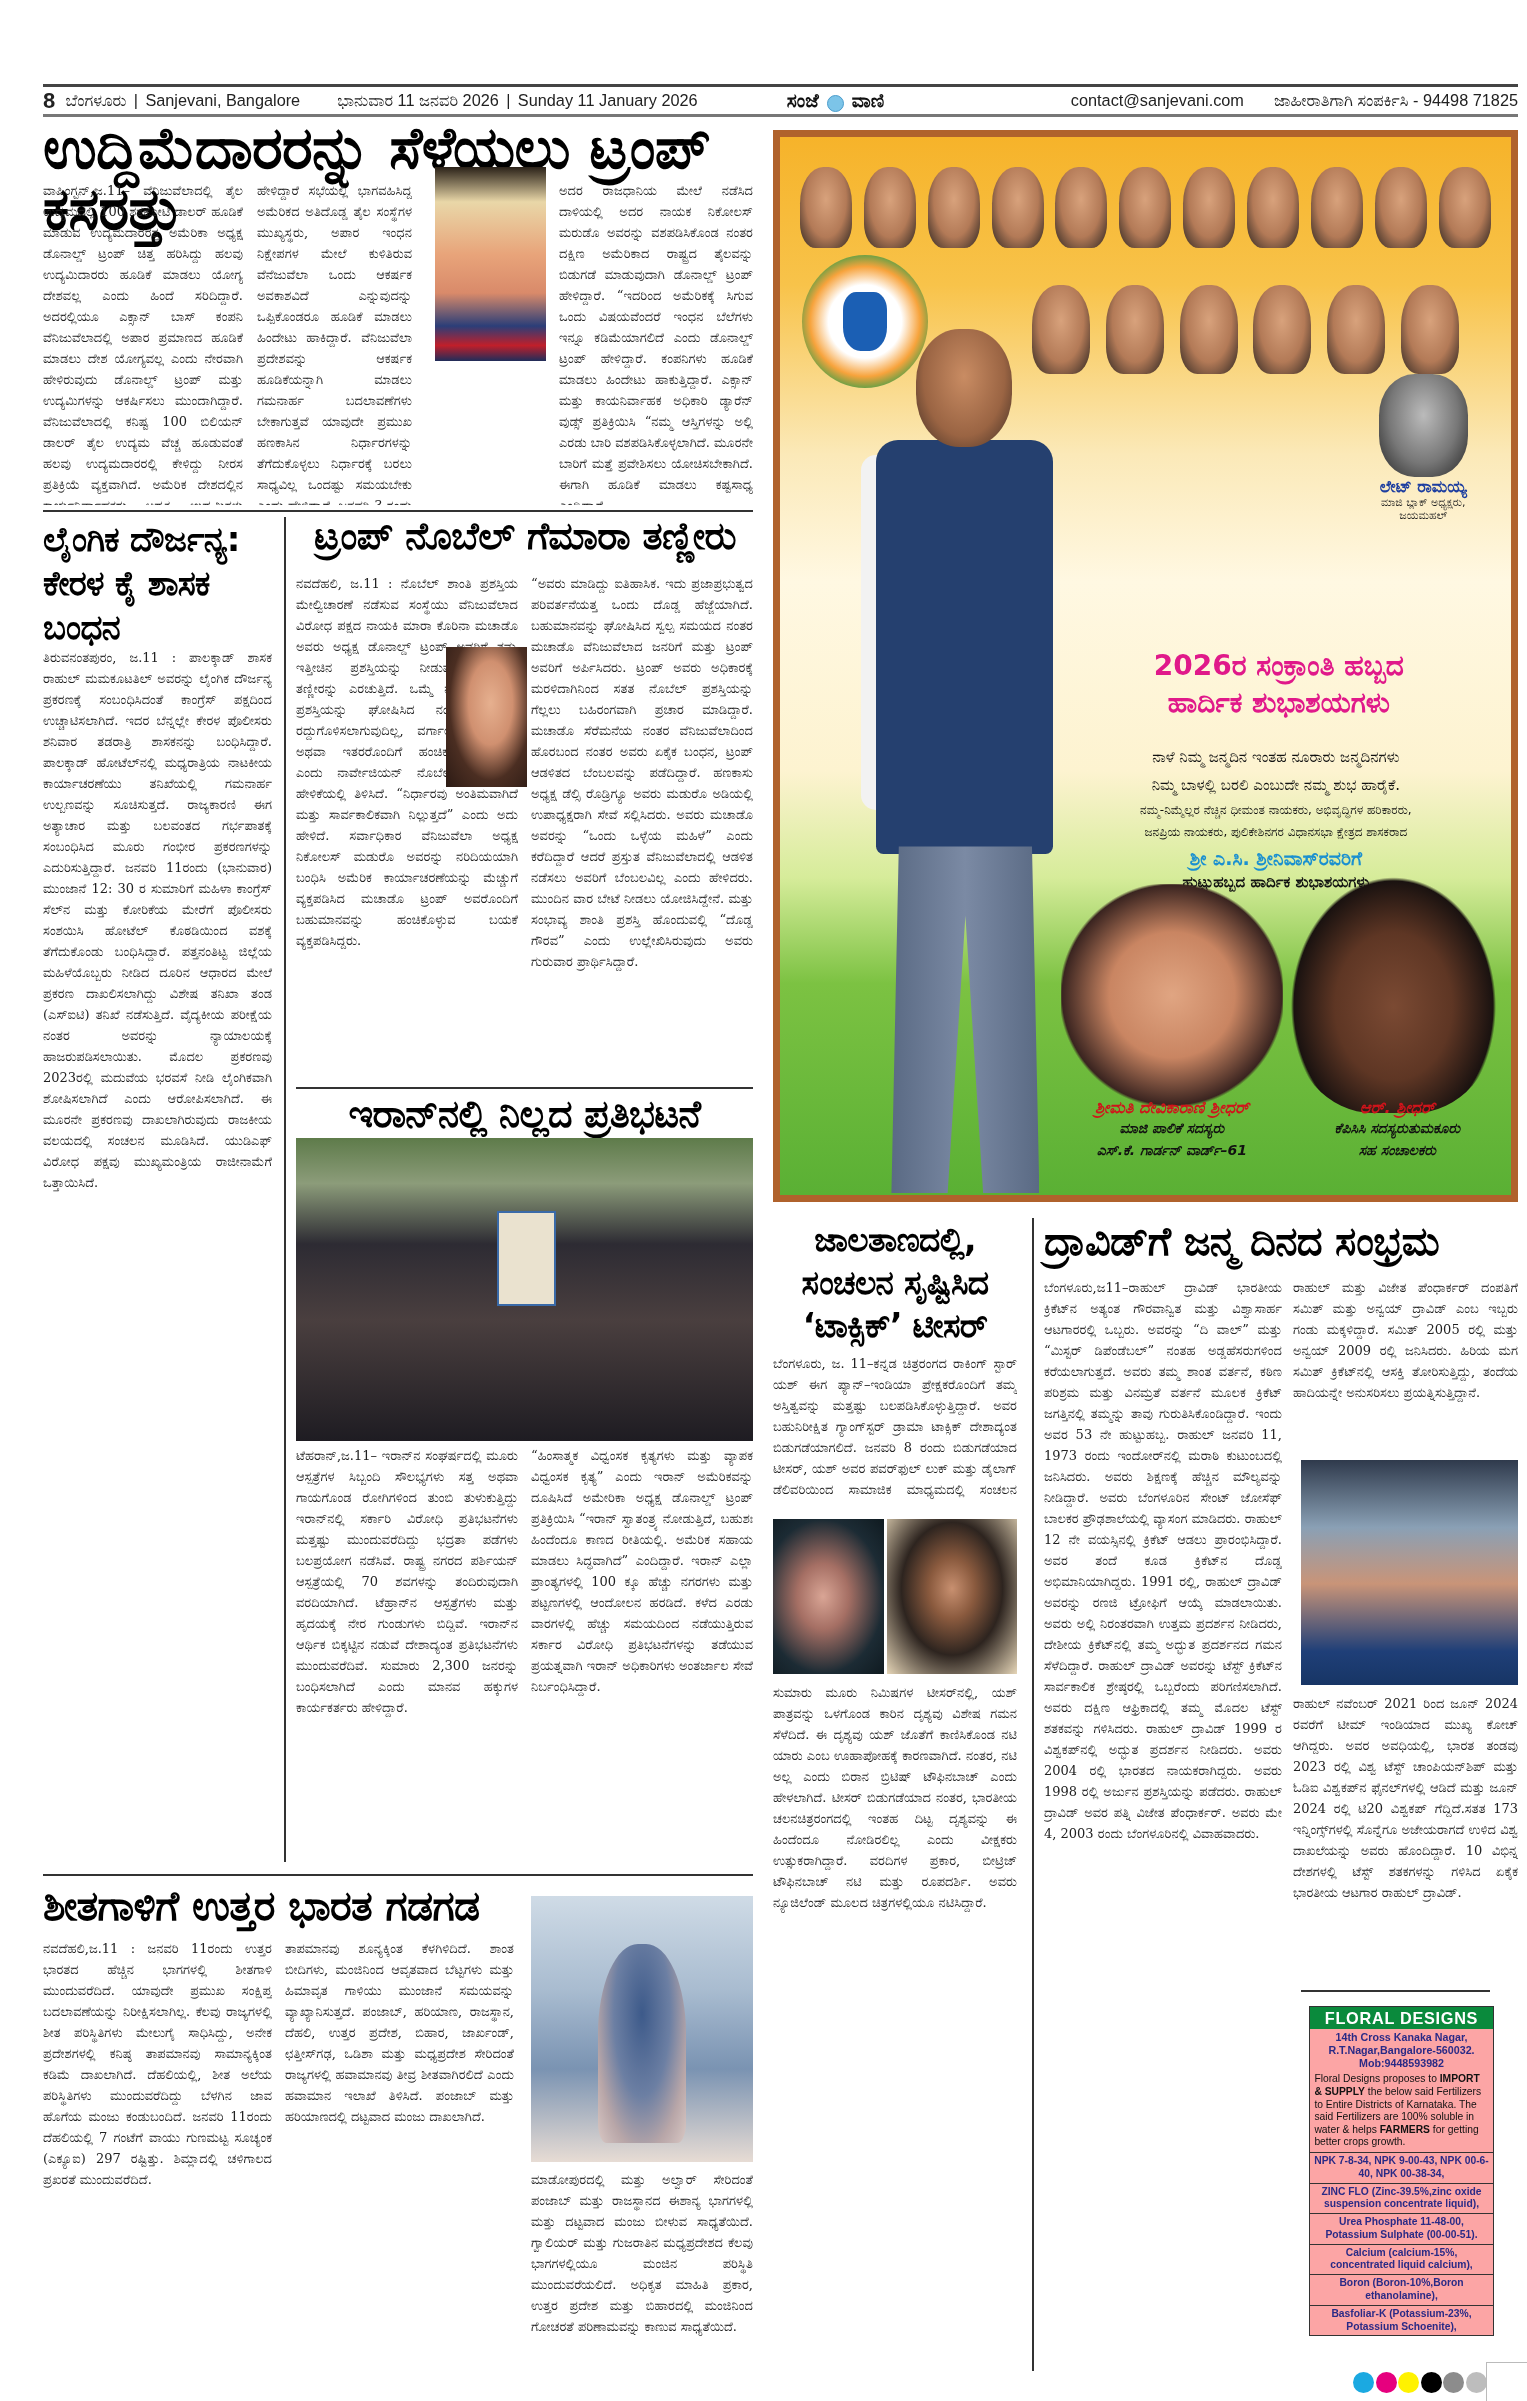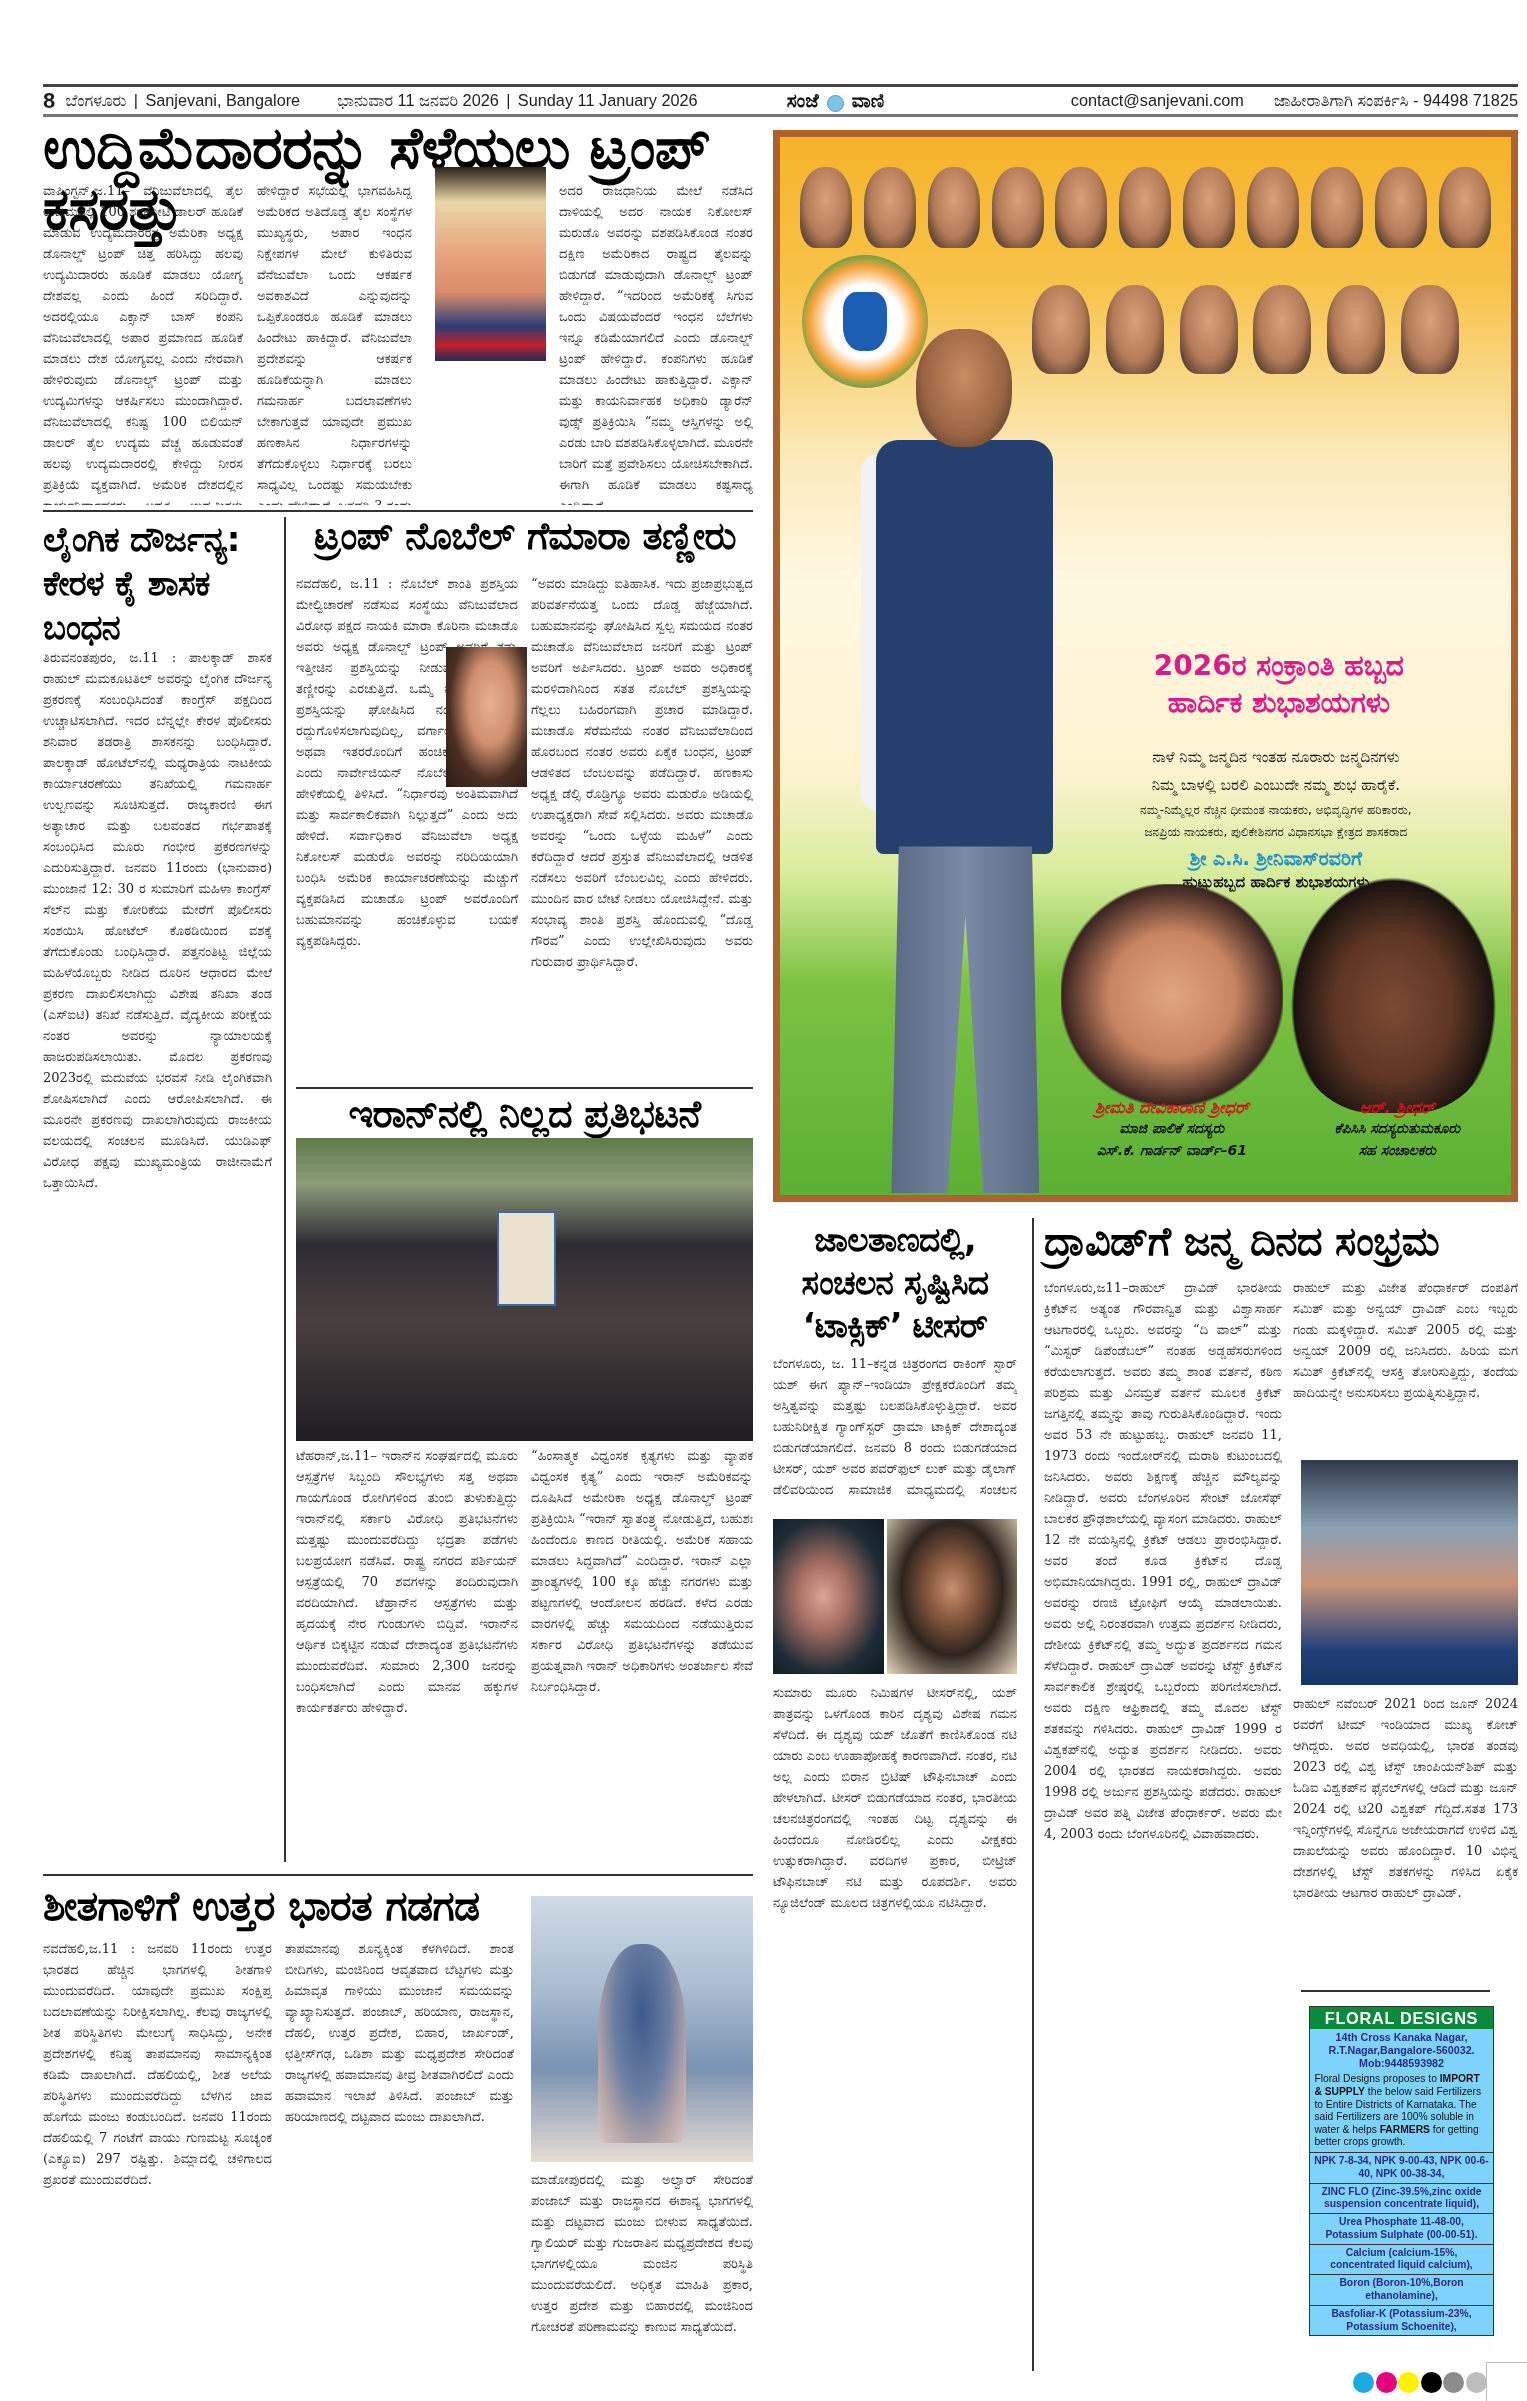--- a/index.html
+++ b/index.html
@@ -60,21 +60,21 @@
   .wish .w1 { font-size:15px; line-height:28px; }
   .wish .w2 { font-size:12px; line-height:22px; }
   .wish .name { color:#1a90d0; font-weight:bold; font-size:19px; line-height:30px; }
   .wish .w3 { font-weight:bold; font-size:15px; }
   .p-woman { position:absolute; left:281px; top:747px; width:222px; height:222px; border-radius:45% 45% 40% 40%; background:radial-gradient(ellipse at 50% 50%, #e0a582 0%, #c98562 40%, #3a2420 70%, transparent 72%); }
   .p-man { position:absolute; left:510px; top:739px; width:207px; height:237px; border-radius:45% 45% 40% 40%; background:radial-gradient(ellipse at 50% 55%, #7b4a33 0%, #5e3624 40%, #1a1210 68%, transparent 70%); }
   .cap { position:absolute; text-align:center; font-family:"DejaVu Sans", sans-serif; font-weight:bold;font-style:italic; }
   .cap .n { color:#d0141b; font-size:16.3px; }
   .cap .d { font-size:14px; color:#111; line-height:22px; }
   
-  .floral { left:1309px; top:2006px; width:183px; border:1.5px solid #333; background:#7dd3fc; font-family:"Liberation Sans", sans-serif; color:#2a2a86; text-align:center; }
+  .floral { left:1309px; top:2006px; width:183px; border:1.5px solid #333; background:#fca5a5; font-family:"Liberation Sans", sans-serif; color:#2a2a86; text-align:center; }
   .floral .title { background:#0a8a3c; color:#fff; font-weight:bold; font-size:16.3px; letter-spacing:0.7px; padding:1.5px 0; }
   .floral .addr { font-weight:bold; font-size:10.7px; line-height:13.3px; padding:1.5px 3px; }
   .floral .desc { color:#111; font-size:10.3px; line-height:12.6px; text-align:left; padding:1.5px 4.4px 3px; }
   .floral .desc b { color:#111; }
   .floral .prod { border-top:1.5px solid #333; font-weight:bold; font-size:10.3px; line-height:12.6px; padding:2.2px 3px; }
   .dots { left:1353px; top:2372px; display:flex; gap:1.5px; }
   .dot { width:21px; height:21px; border-radius:50%; }
   .corner-box { left:1486px; top:2362px; width:42px; height:39px; border-left:0.7px solid #bbb; border-top:0.7px solid #bbb; }
 </style>
 </head>
@@ -157,20 +157,26 @@
     </div>
     <div class="cong">
         <div class="hand"></div>
       </div>
     <div class="hero">
       <div class="arm"></div>
         <div class="torso"></div>
         <div class="head"></div>
         <div class="legs"></div>
     </div>
+    <div class="late">
+      <div class="portrait"></div>
+      <div class="nm">ಲೇಟ್ ರಾಮಯ್ಯ</div>
+      <div class="ds">ಮಾಜಿ ಬ್ಲಾಕ್ ಅಧ್ಯಕ್ಷರು,</div>
+      <div class="ds">ಜಯಮಹಲ್</div>
+    </div>
     <div class="sankranti">
       <div>2026ರ ಸಂಕ್ರಾಂತಿ ಹಬ್ಬದ</div>
       <div>ಹಾರ್ದಿಕ ಶುಭಾಶಯಗಳು</div>
     </div>
     <div class="wish">
       <div class="w1">ನಾಳೆ ನಿಮ್ಮ ಜನ್ಮದಿನ ಇಂತಹ ನೂರಾರು ಜನ್ಮದಿನಗಳು</div>
       <div class="w1">ನಿಮ್ಮ ಬಾಳಲ್ಲಿ ಬರಲಿ ಎಂಬುದೇ ನಮ್ಮ ಶುಭ ಹಾರೈಕೆ.</div>
       <div class="w2">ನಮ್ಮ-ನಿಮ್ಮೆಲ್ಲರ ನೆಚ್ಚಿನ ಧೀಮಂತ ನಾಯಕರು, ಅಭಿವೃದ್ಧಿಗಳ ಹರಿಕಾರರು,</div>
       <div class="w2">ಜನಪ್ರಿಯ ನಾಯಕರು, ಪುಲಿಕೇಶಿನಗರ ವಿಧಾನಸಭಾ ಕ್ಷೇತ್ರದ ಶಾಸಕರಾದ</div>
       <div class="name">ಶ್ರೀ   ಎ.ಸಿ. ಶ್ರೀನಿವಾಸ್‌ರವರಿಗೆ</div>

